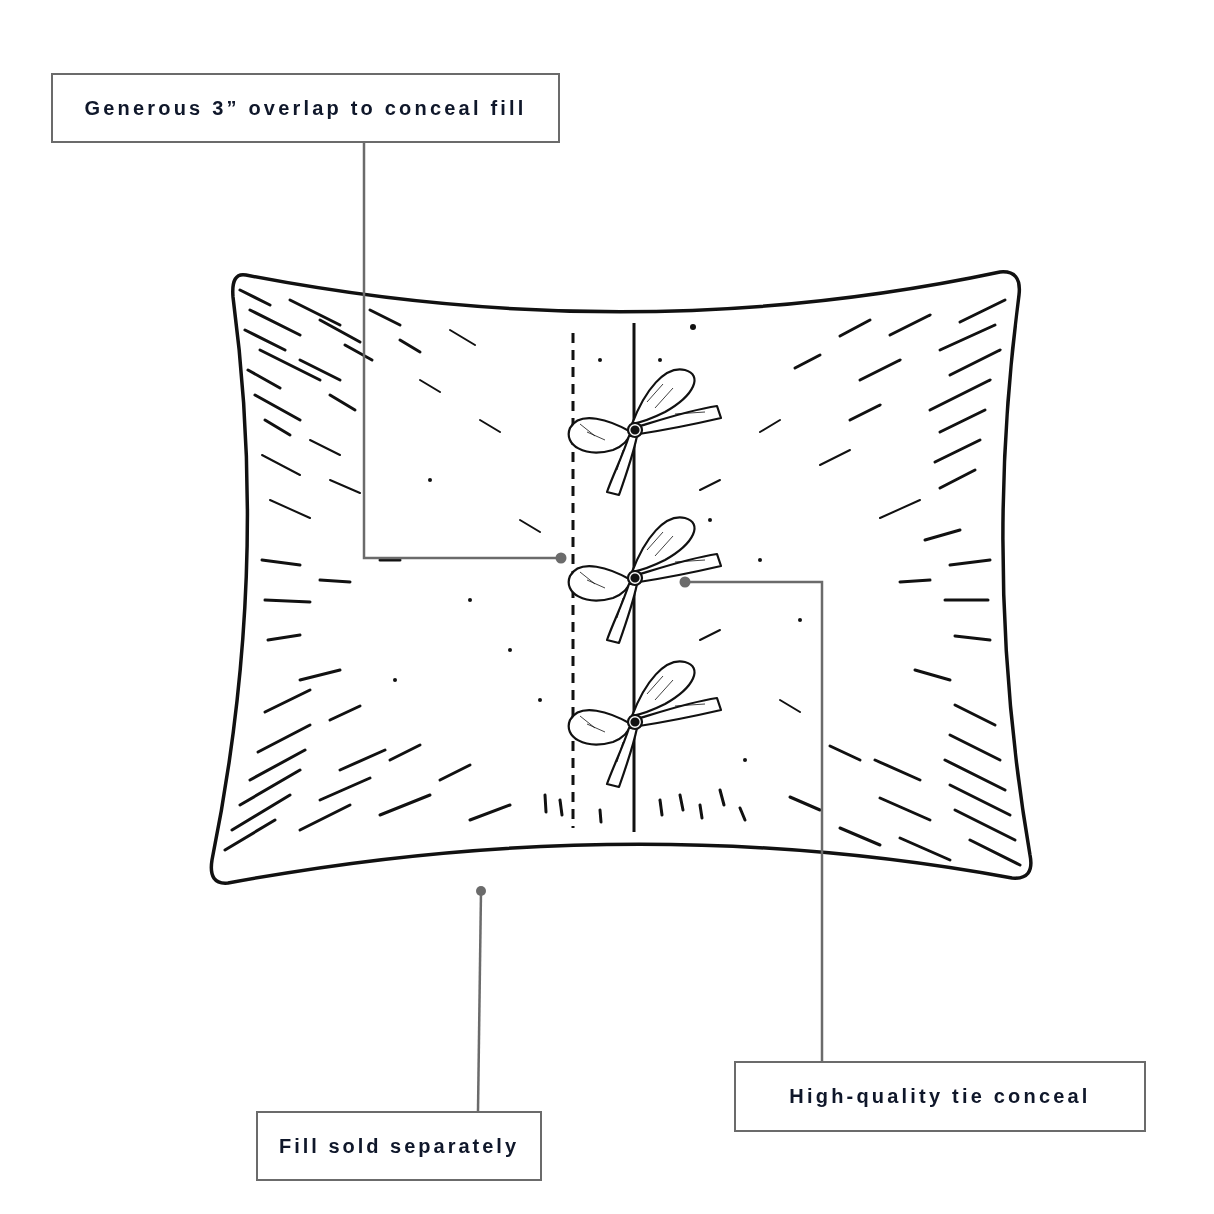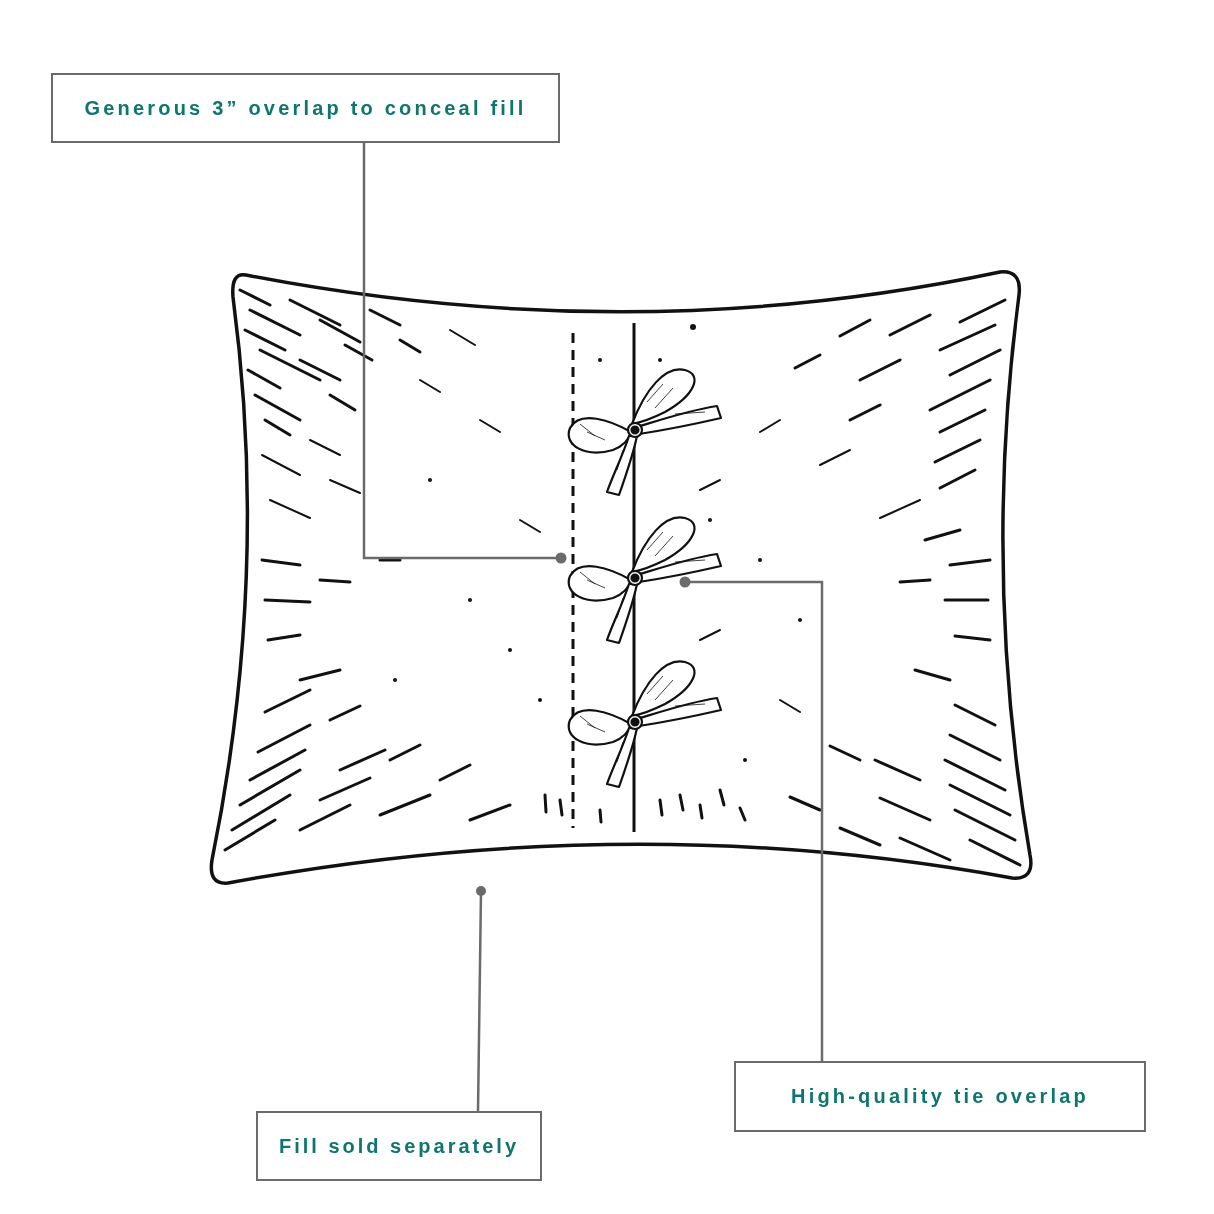--- a/index.html
+++ b/index.html
@@ -4,21 +4,21 @@
 <style>
   html, body { margin: 0; padding: 0; background: #ffffff; }
   body { width: 1214px; height: 1214px; position: relative; overflow: hidden; font-family: "Liberation Sans", sans-serif; }
   .canvas { position: absolute; left: 0; top: 0; width: 1214px; height: 1214px; }
   .callout-box {
     position: absolute;
     border: 2px solid #6b6b6b;
     background: #ffffff;
     box-sizing: border-box;
     display: flex; align-items: center; justify-content: center;
-    color: #0f766e;
+    color: #0f172a;
     font-family: "Liberation Sans", sans-serif;
     font-weight: bold;
     font-size: 20px;
     letter-spacing: 3.2px;
     white-space: nowrap;
   }
   #box-overlap { left: 51px; top: 73px; width: 509px; height: 70px; }
   #box-ties { left: 734px; top: 1061px; width: 412px; height: 71px; }
   #box-fill { left: 256px; top: 1111px; width: 286px; height: 70px; font-size: 20px; letter-spacing: 3px; }
 </style>
@@ -231,17 +231,17 @@
     <circle cx="561" cy="558" r="5.5"></circle>
     <circle cx="685" cy="582" r="5.5"></circle>
     <circle cx="481" cy="891" r="5"></circle>
   </g>
 </svg>
 
 <div id="box-overlap" class="callout-box">
   <span>Generous 3” overlap to conceal fill</span>
 </div>
 <div id="box-ties" class="callout-box">
-  <span>High-quality tie overlap</span>
+  <span>High-quality tie conceal</span>
 </div>
 <div id="box-fill" class="callout-box">
   <span>Fill sold separately</span>
 </div>
 
 </body></html>

